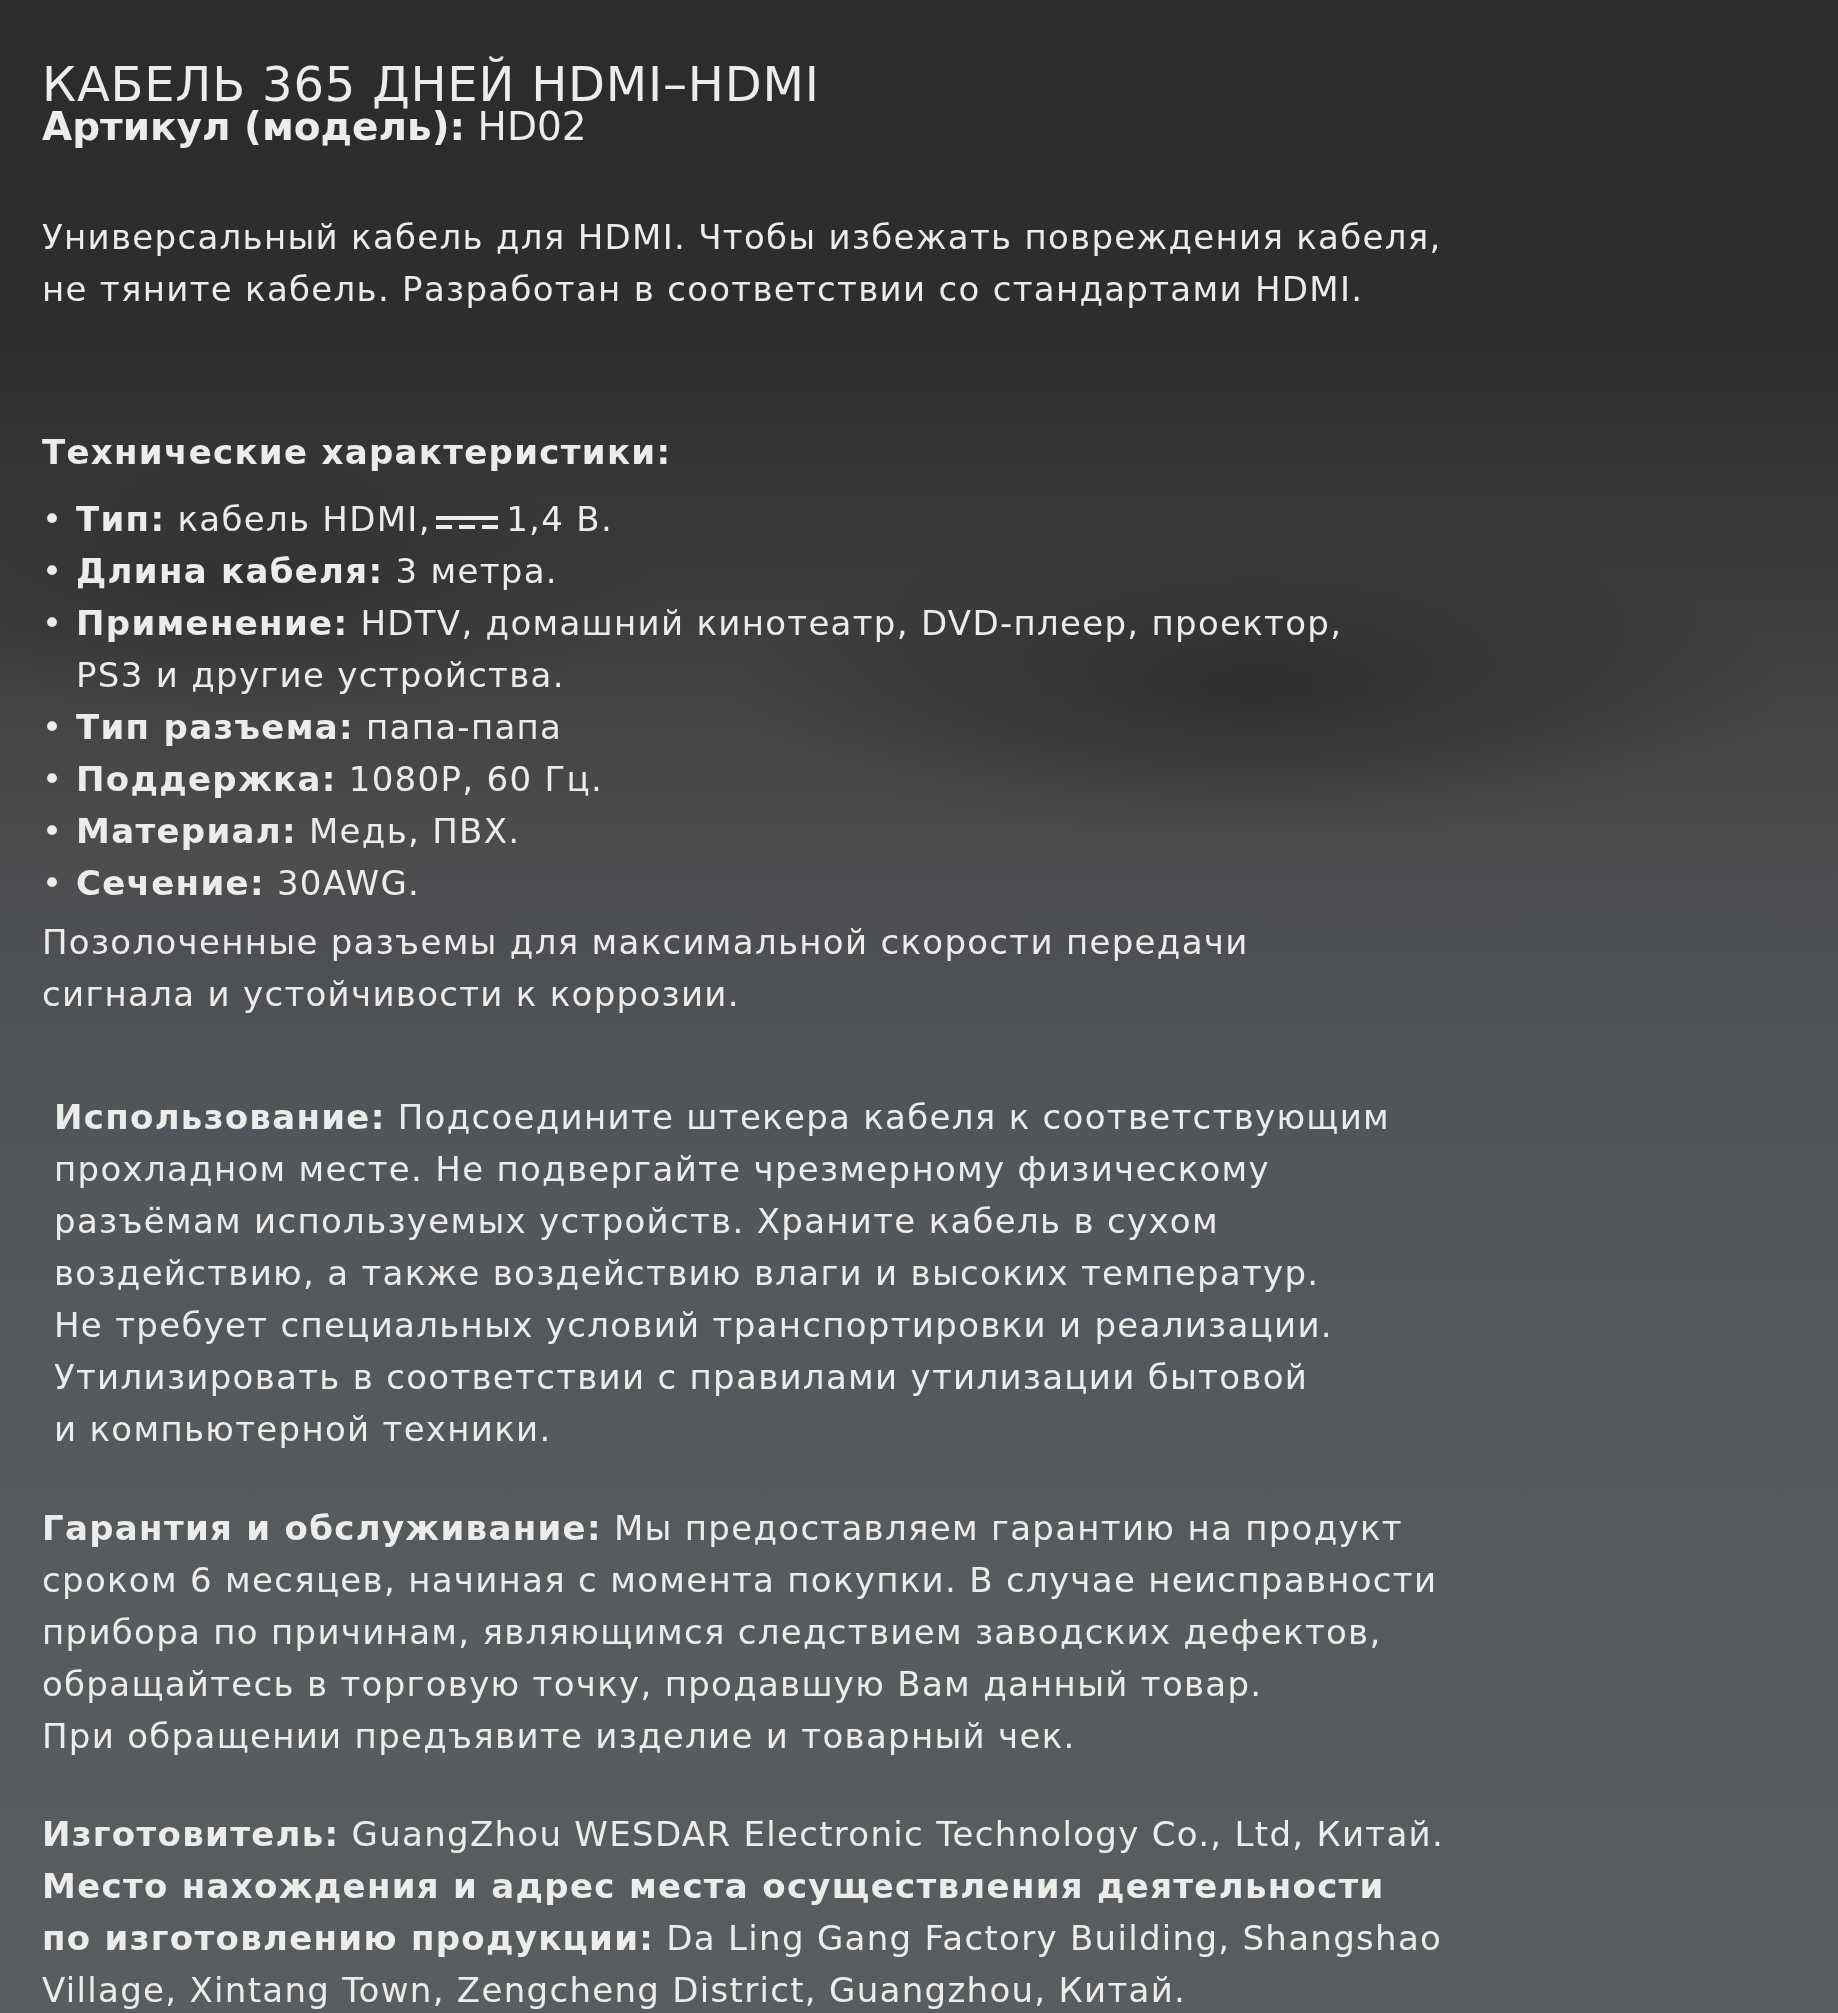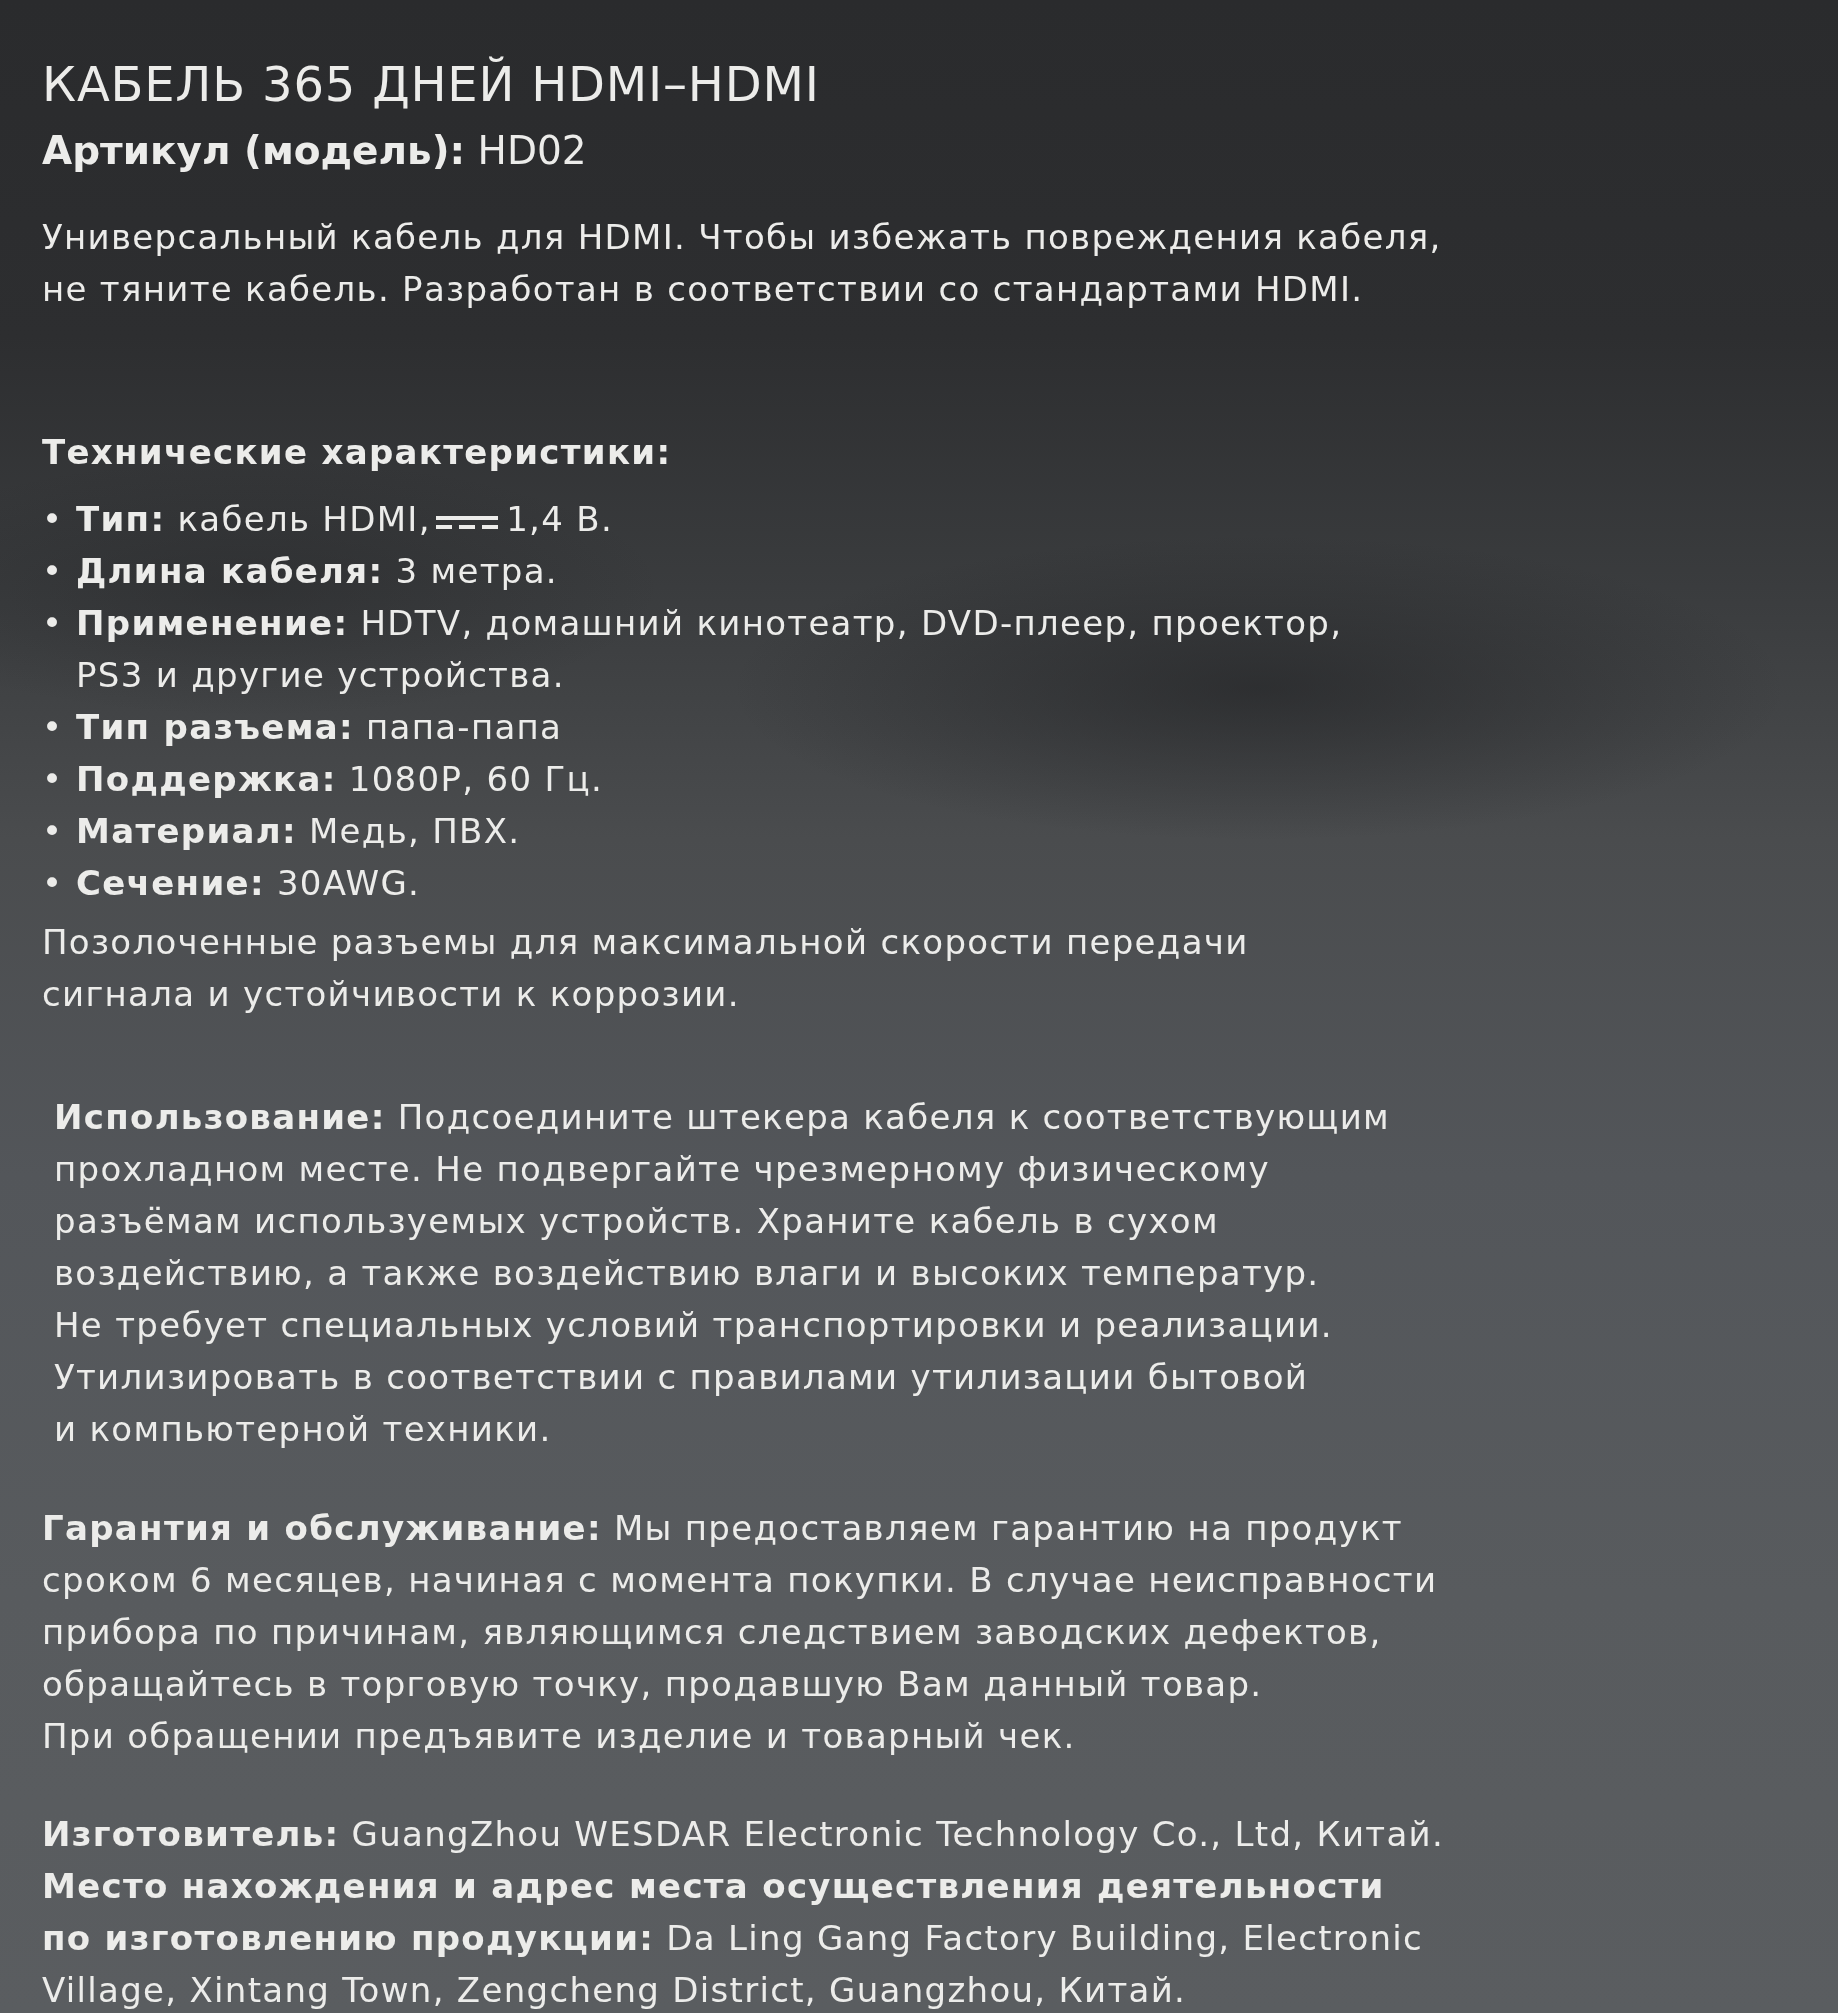--- a/index.html
+++ b/index.html
@@ -8,21 +8,21 @@
     background:
       radial-gradient(ellipse 755px 218px at 1259px 688px, rgba(30,31,33,0.55), rgba(30,31,33,0) 70%),
       radial-gradient(ellipse 587px 185px at 252px 587px, rgba(30,31,33,0.35), rgba(30,31,33,0) 70%),
       linear-gradient(180deg, #2a2b2d 0px, #2d2e30 336px, #3a3c3e 587px, #4a4c4e 839px, #53565a 1175px, #585b5e 1594px, #5a5d60 2014px);
     color:#ececea;
     font-family:"DejaVu Sans", sans-serif;
     position:relative;
   }
   .page { position:absolute; left:42px; top:0; width:1779px; }
   .title { position:absolute; top:56px; left:0; font-size:48px; letter-spacing:0.8px; white-space:nowrap; }
-  .article { position:absolute; top:104px; left:0; font-size:39px; white-space:nowrap;margin-top:24px; }
+  .article { position:absolute; top:104px; left:0; font-size:39px; white-space:nowrap; }
   .b { font-weight:bold; }
   .block { position:absolute; left:0; font-size:34px; line-height:52px; letter-spacing:1.3px; white-space:nowrap; }
   .heading { font-weight:bold; }
   ul.specs { list-style:none; margin:0; padding:0; }
   ul.specs li { position:relative; padding-left:34px; }
   ul.specs li .bullet { position:absolute; left:0; top:0; }
   .dc { display:inline-block; vertical-align:middle; width:62px; height:22px; position:relative; margin:0 8.4px 0 5px; }
   .dc::before { content:""; position:absolute; left:0; right:0; top:5px; height:4.2px; background:#ececea; }
   .dc::after { content:""; position:absolute; left:0; right:0; top:14.3px; height:4.2px;
     background: linear-gradient(90deg, #ececea 0 26%, transparent 26% 37%, #ececea 37% 63%, transparent 63% 74%, #ececea 74% 100%); }
@@ -88,18 +88,18 @@
     <div><span class="b">Гарантия и обслуживание:</span><span> Мы предоставляем гарантию на продукт</span></div>
     <div>сроком 6 месяцев, начиная с момента покупки. В случае неисправности</div>
     <div>прибора по причинам, являющимся следствием заводских дефектов,</div>
     <div>обращайтесь в торговую точку, продавшую Вам данный товар.</div>
     <div>При обращении предъявите изделие и товарный чек.</div>
   </div>
 
   <div class="block" style="top:1808px;">
     <div><span class="b">Изготовитель:</span><span> GuangZhou WESDAR Electronic Technology Co., Ltd, Китай.</span></div>
     <div class="b">Место нахождения и адрес места осуществления деятельности</div>
-    <div><span class="b">по изготовлению продукции:</span><span> Da Ling Gang Factory Building, Electronic</span></div>
+    <div><span class="b">по изготовлению продукции:</span><span> Da Ling Gang Factory Building, Shangshao</span></div>
     <div>Village, Xintang Town, Zengcheng District, Guangzhou, Китай.</div>
   </div>
 
 </div>
 
 
 </body></html>

